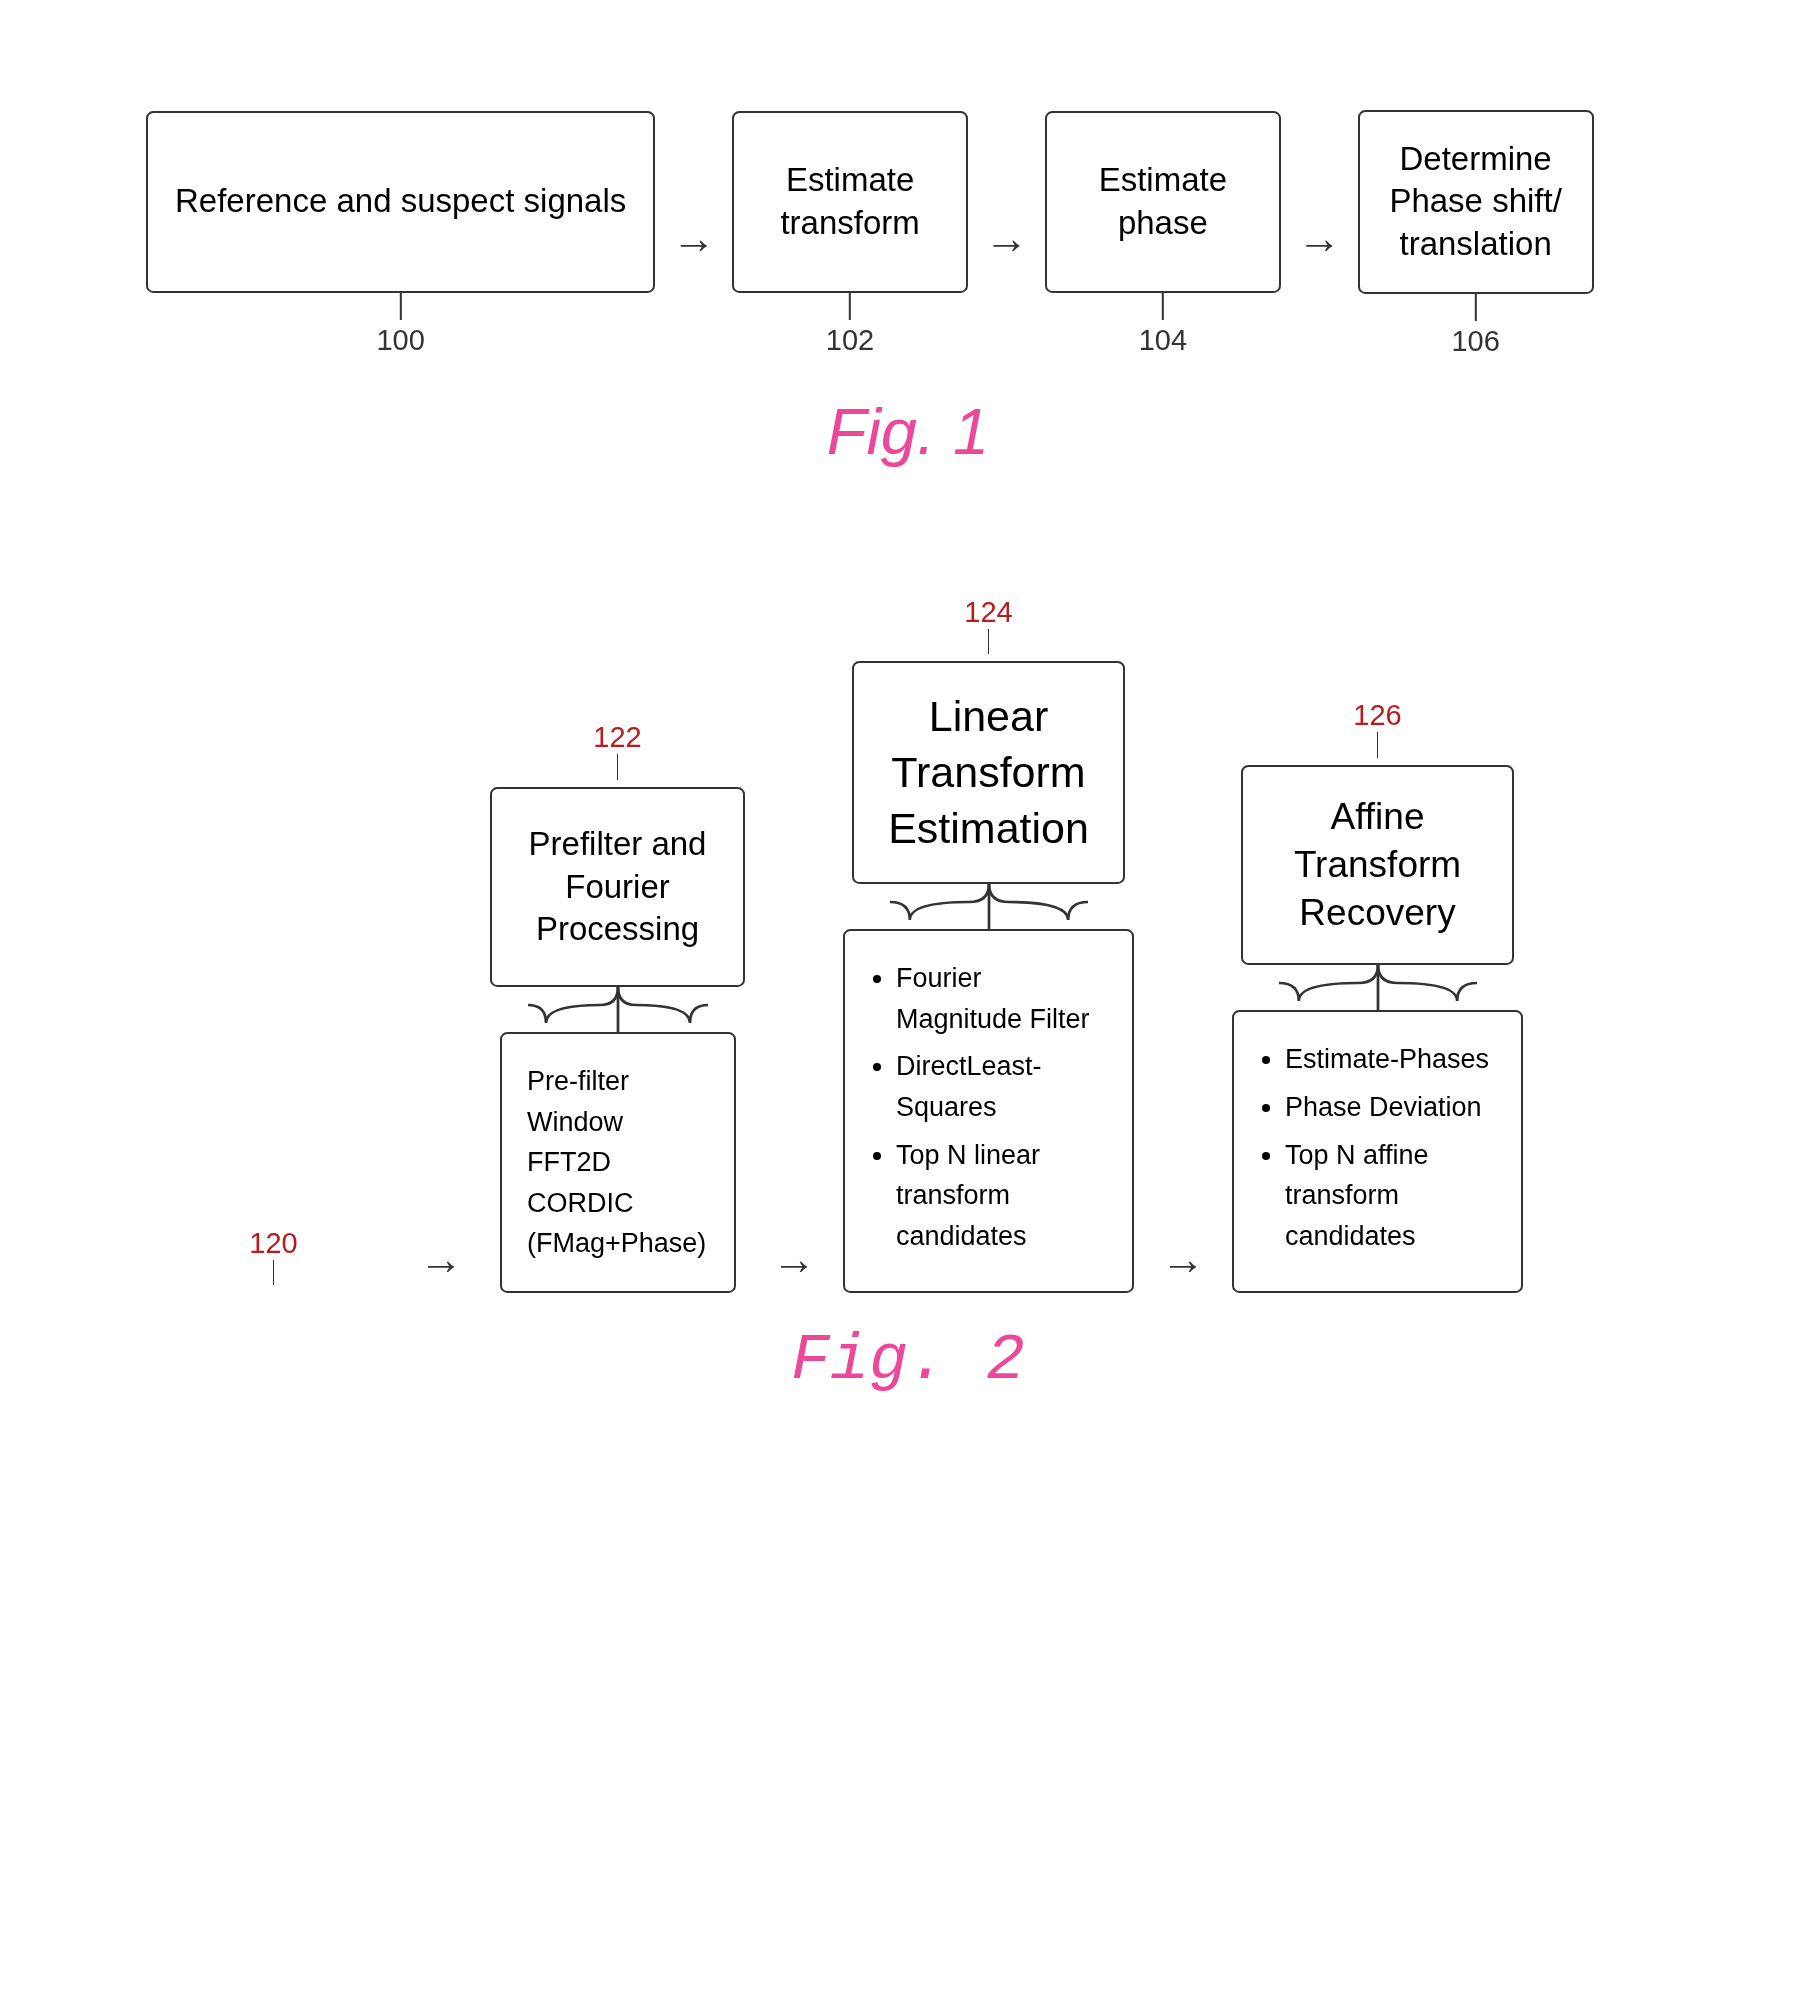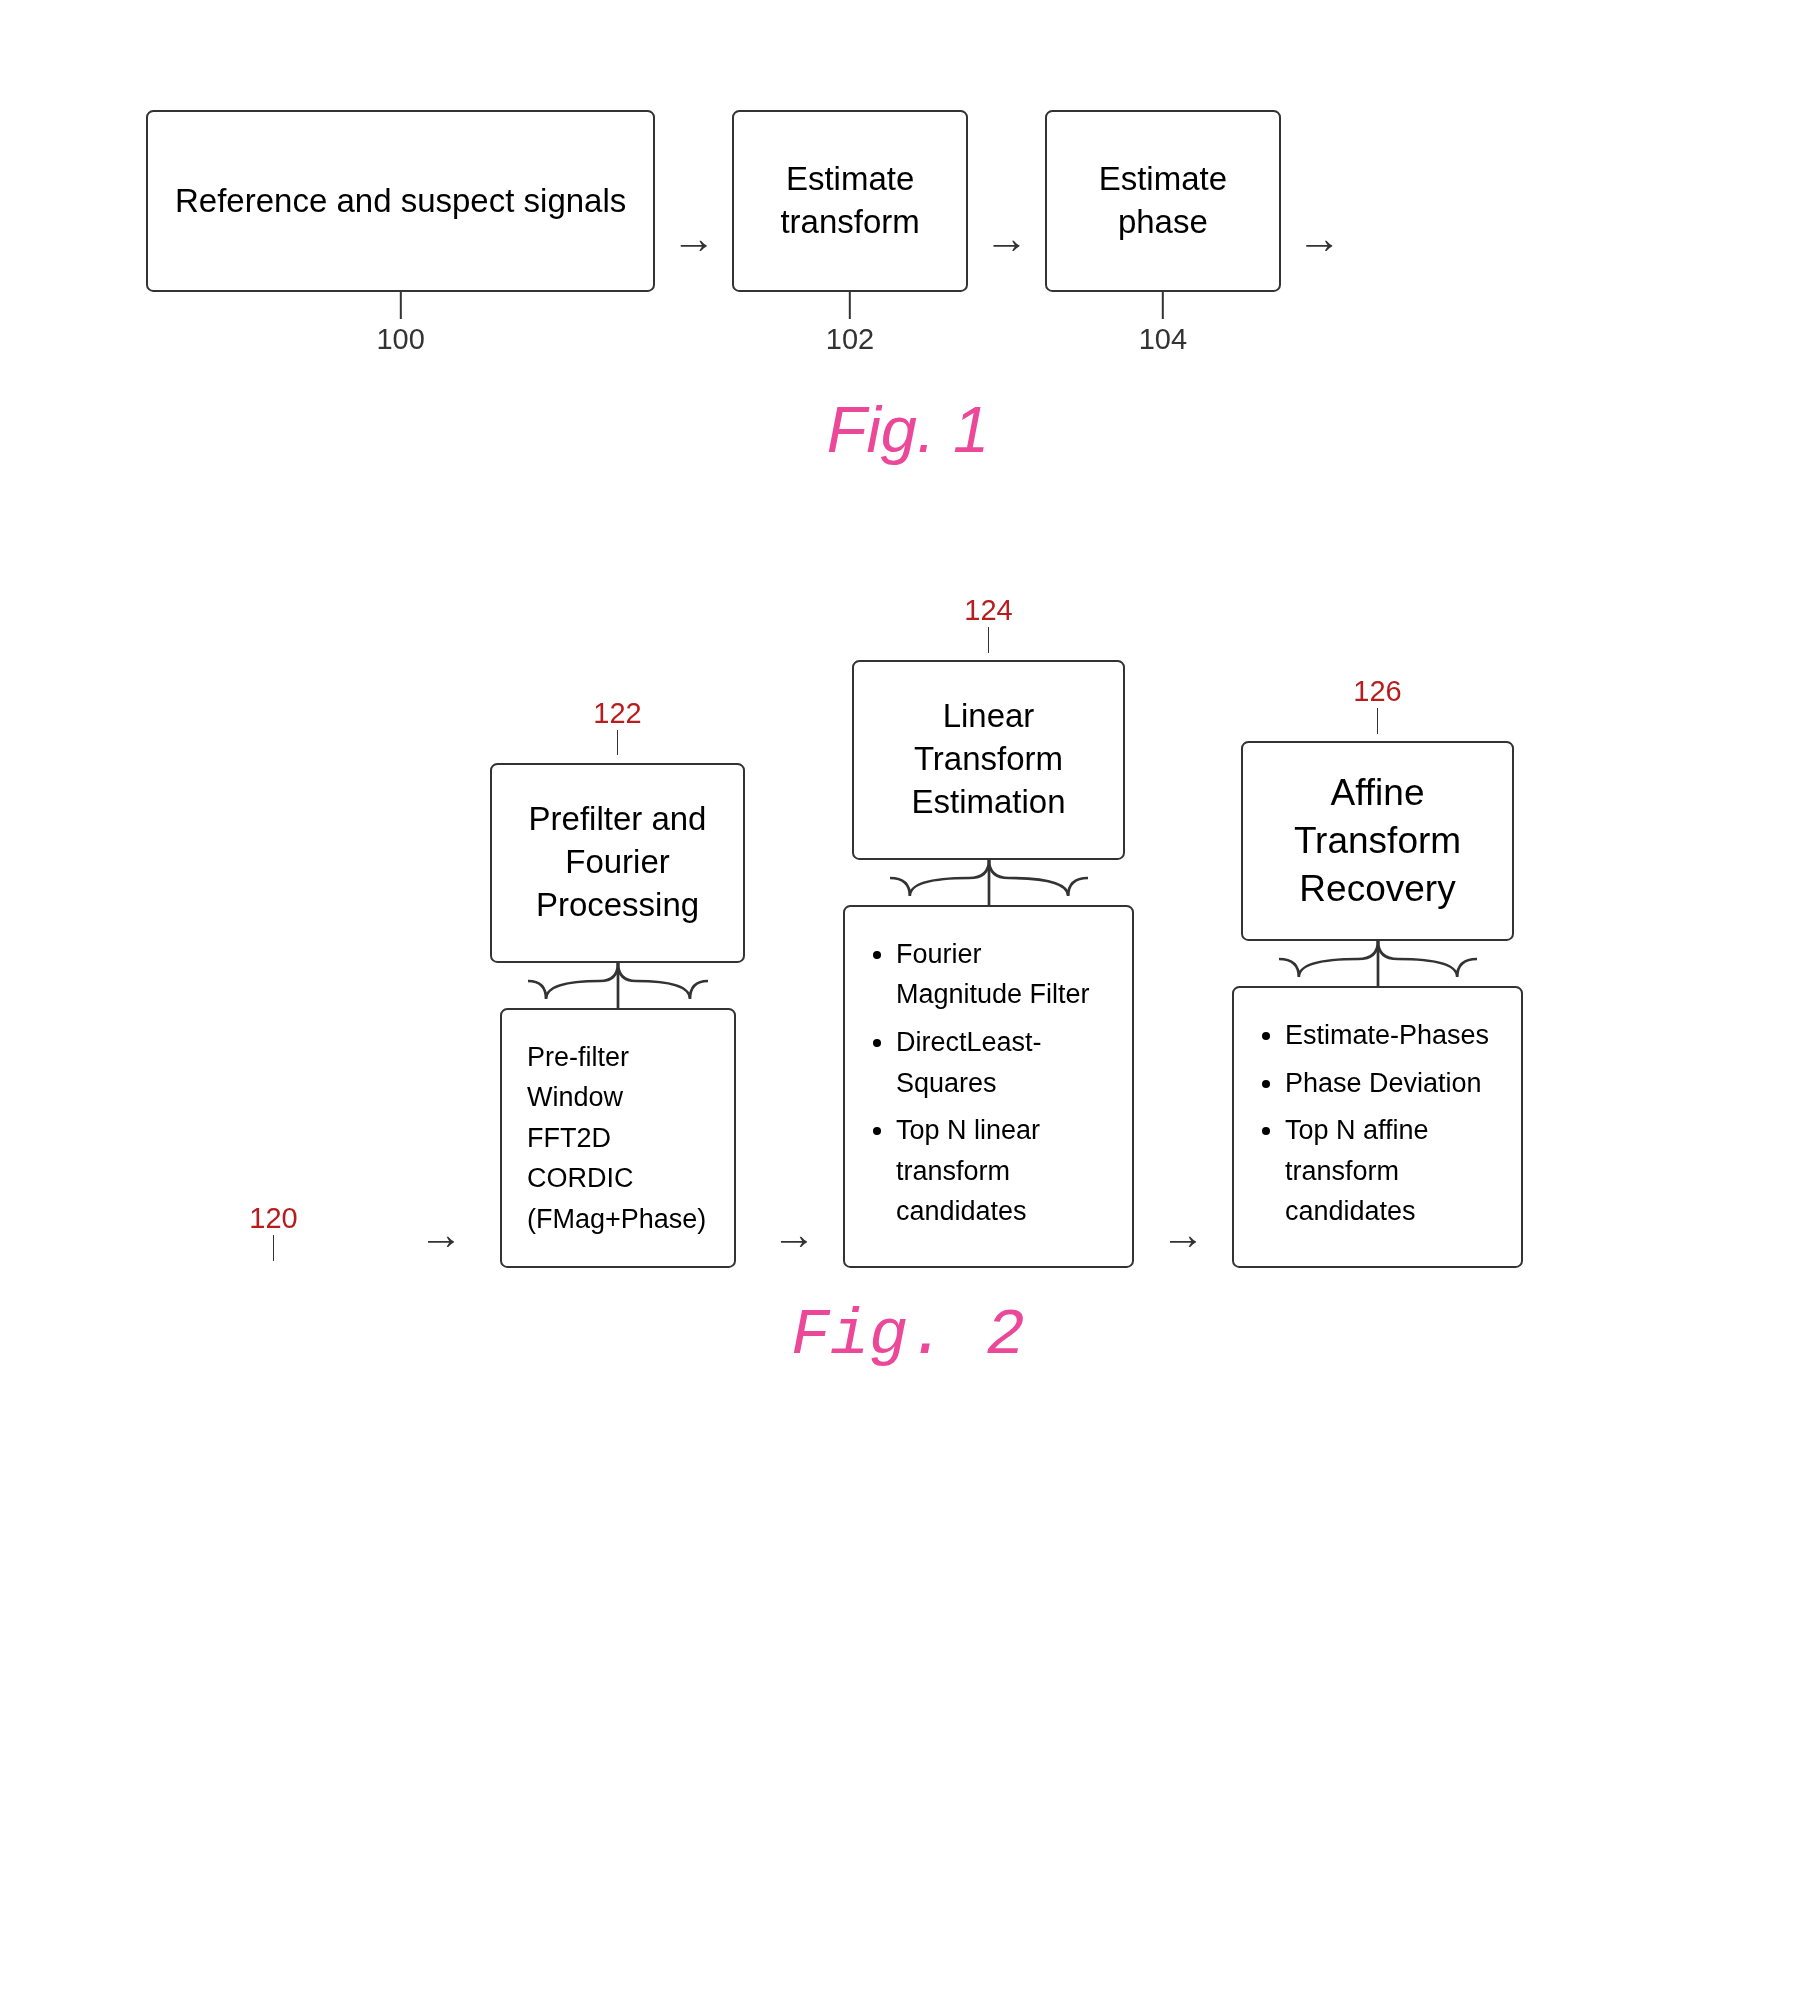--- a/index.html
+++ b/index.html
@@ -181,20 +181,29 @@
           <span>Estimate<br>phase</span>
         </div>
         <div class="label-below">
           <span class="tick"></span>
           <span>104</span>
         </div>
       </div>
 
       <div class="arrow">→</div>
 
+      <div class="box-wrapper">
+        <div class="flow-box large">
+          <span>Determine<br>Phase shift/<br>translation</span>
+        </div>
+        <div class="label-below">
+          <span class="tick"></span>
+          <span>106</span>
+        </div>
+      </div>
 
     </div>
 
     <div class="fig-title">Fig. 1</div>
   </div>
 
   <div class="fig2-area">
 
     <div style="display:flex; align-items:flex-end; gap:0; margin-bottom:0; padding-left:0;">
 
@@ -230,21 +239,21 @@
 
       <div style="padding-bottom:9px; padding-top:73px;">
         <span style="font-size:44px;color:#333;padding:0 18px;">→</span>
       </div>
 
       <div style="display:flex;flex-direction:column;align-items:center; min-width:309px;">
         <div class="fig2-label-top">
           <span>124</span>
           <span class="tick-top"></span>
         </div>
-        <div class="flow-box large" style="min-width:273px;min-height:200px;font-size:33px;">
+        <div class="flow-box large" style="min-width:273px;min-height:200px;font-size:43px;">
           <span>Linear<br>Transform<br>Estimation</span>
         </div>
         <svg class="brace-svg" width="200" height="45" viewBox="0 0 220 50">
           <path d="M110,0 Q110,20 88,20 Q22,20 22,40 Q22,20 0,20" fill="none" stroke="#333" stroke-width="3"></path>
           <path d="M110,0 Q110,20 132,20 Q198,20 198,40 Q198,20 220,20" fill="none" stroke="#333" stroke-width="3"></path>
           <line x1="110" y1="0" x2="110" y2="50" stroke="#333" stroke-width="3"></line>
         </svg>
         <div class="sub-box" style="min-width:273px; margin-top:0;">
           <ul>
             <li>Fourier Magnitude Filter</li>

